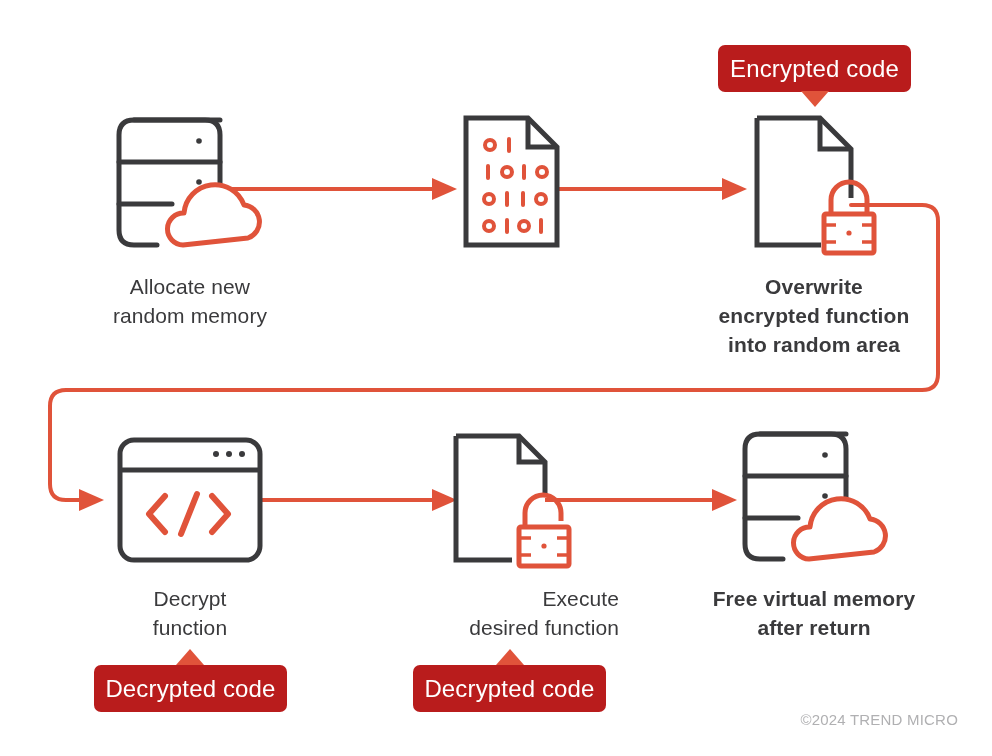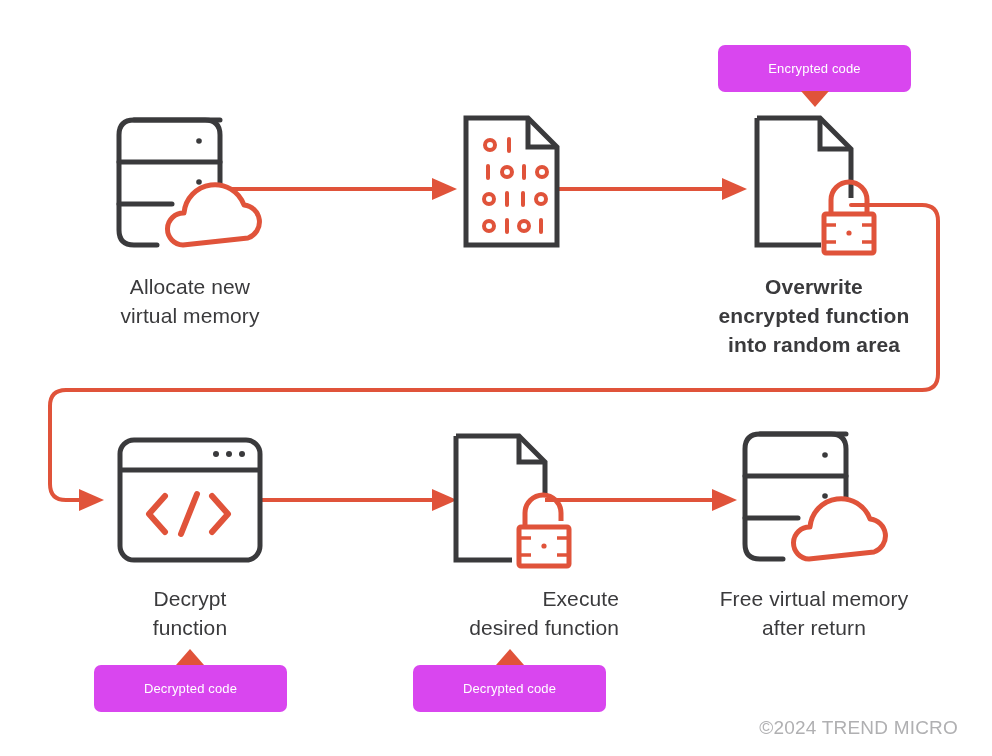--- a/index.html
+++ b/index.html
@@ -31,23 +31,23 @@
     position: absolute;
     text-align: center;
     font-size: 21px;
     line-height: 29px;
     color: #3a3a3c;
     letter-spacing: 0.1px;
     white-space: pre-line;
   }
   .badge {
     position: absolute;
-    background: #d946ef;
+    background: #b91c1c;
     color: #ffffff;
-    font-size: 13px;
+    font-size: 24px;
     line-height: 1;
     border-radius: 7px;
     display: flex;
     align-items: center;
     justify-content: center;
     letter-spacing: 0.15px;
   }
   .badge-tail {
     position: absolute;
     width: 0;
@@ -57,22 +57,22 @@
   }
   .tail-down {
     border-top: 16px solid #e0533a;
   }
   .tail-up {
     border-bottom: 16px solid #e0533a;
   }
   #copyright {
     position: absolute;
     right: 34px;
-    bottom: 17px;
-    font-size: 19px;
+    bottom: 28px;
+    font-size: 15px;
     color: #b0b0b2;
     letter-spacing: 0.2px;
   }
 </style>
 </head>
 <body>
 
 <div id="stage">
 
   <svg id="flow-svg" viewBox="0 0 992 756">
@@ -187,34 +187,34 @@
       <path d="M 846,434 L 760,434 Q 745,434 745,449 L 745,544 Q 745,559 760,559 L 783,559" fill="none" stroke="#3a3a3c" stroke-width="5" stroke-linecap="round"></path>
       <line x1="745" y1="476" x2="846" y2="476" stroke="#3a3a3c" stroke-width="5" stroke-linecap="round"></line>
       <line x1="745" y1="518" x2="798" y2="518" stroke="#3a3a3c" stroke-width="5" stroke-linecap="round"></line>
       <circle cx="825" cy="455" r="2.8" fill="#3a3a3c"></circle>
       <circle cx="825" cy="496" r="2.8" fill="#3a3a3c"></circle>
       <path d="M 809,559 a 16,16 0 0 1 1,-32 a 31,31 0 0 1 60,-8 a 17,17 0 0 1 4,33 Z" fill="#ffffff" stroke="#e0533a" stroke-width="5" stroke-linejoin="round"></path>
     </g>
   </svg>
 
   <div class="node-label" style="left:90px; top:272px; width:200px;">Allocate new
-virtual memory</div>
+random memory</div>
 
 
   <div class="node-label" style="left:694px; top:272px; width:240px;font-weight:bold;">Overwrite
 encrypted function
 into random area</div>
 
   <div class="node-label" style="left:90px; top:584px; width:200px;">Decrypt
 function</div>
 
   <div class="node-label" style="left:399px; top:584px; width:220px;text-align:right;">Execute
 desired function</div>
 
-  <div class="node-label" style="left:694px; top:584px; width:240px;">Free virtual memory
+  <div class="node-label" style="left:694px; top:584px; width:240px;font-weight:bold;">Free virtual memory
 after return</div>
 
   <div class="badge" style="left:718px; top:45px; width:193px; height:47px;">Encrypted code</div>
   <div class="badge-tail tail-down" style="left:801px; top:91px;"></div>
 
   <div class="badge" style="left:94px; top:665px; width:193px; height:47px;">Decrypted code</div>
   <div class="badge-tail tail-up" style="left:176px; top:649px;"></div>
 
   <div class="badge" style="left:413px; top:665px; width:193px; height:47px;">Decrypted code</div>
   <div class="badge-tail tail-up" style="left:496px; top:649px;"></div>

